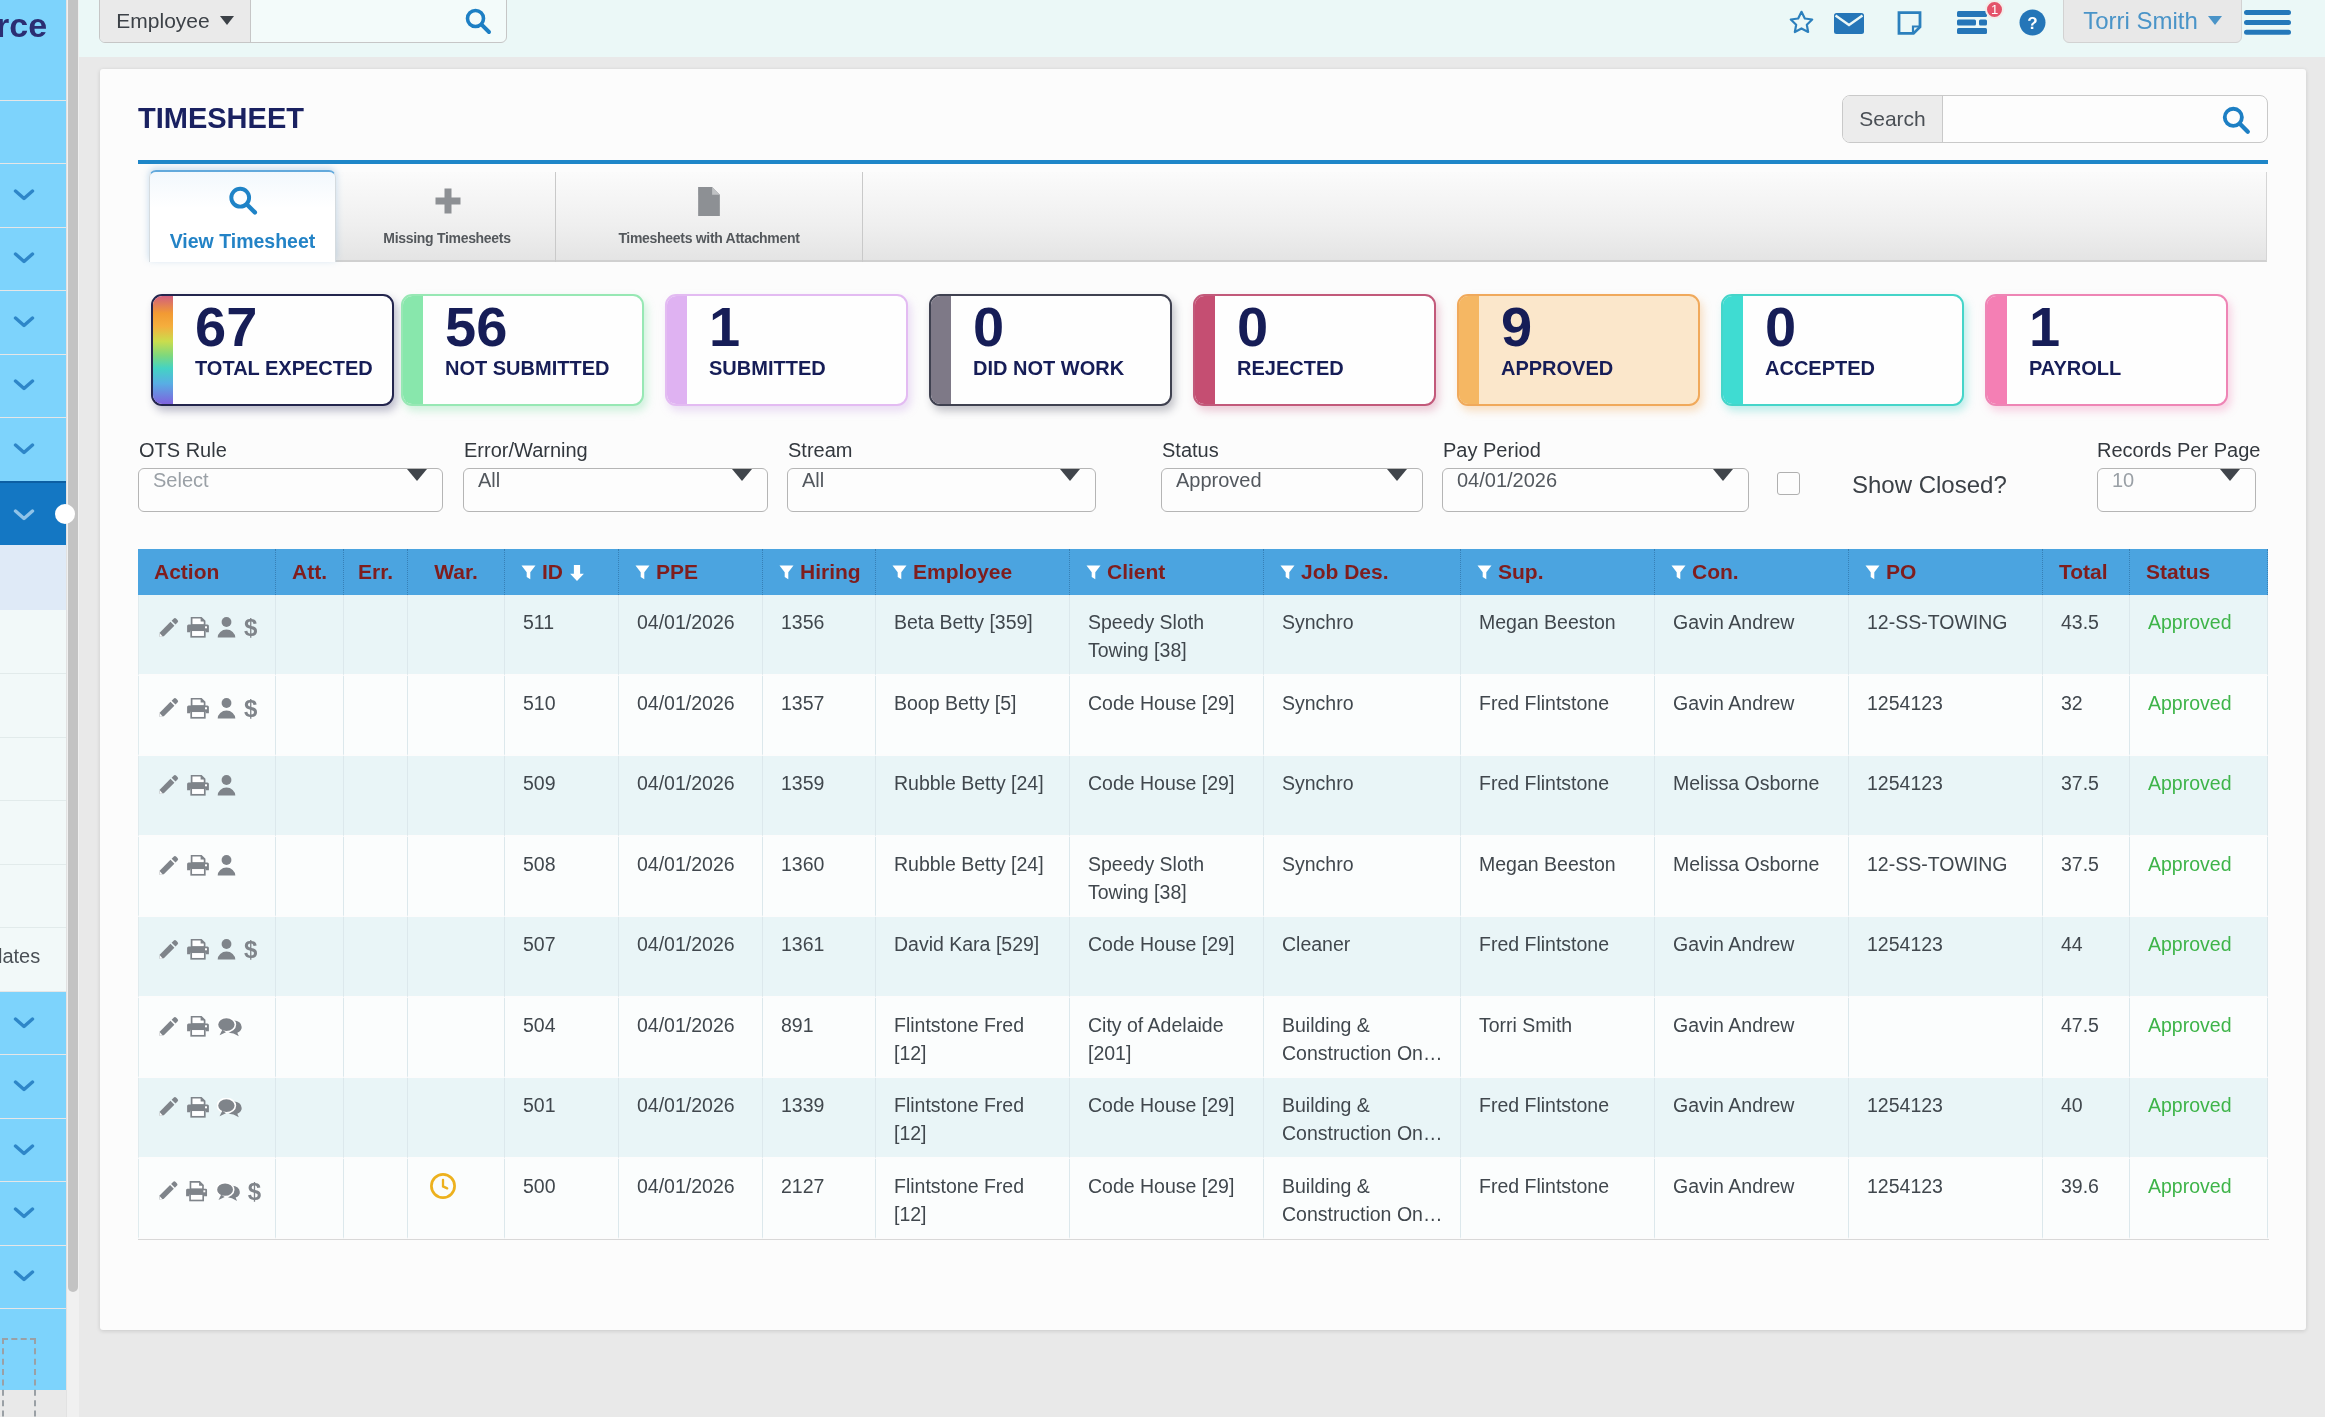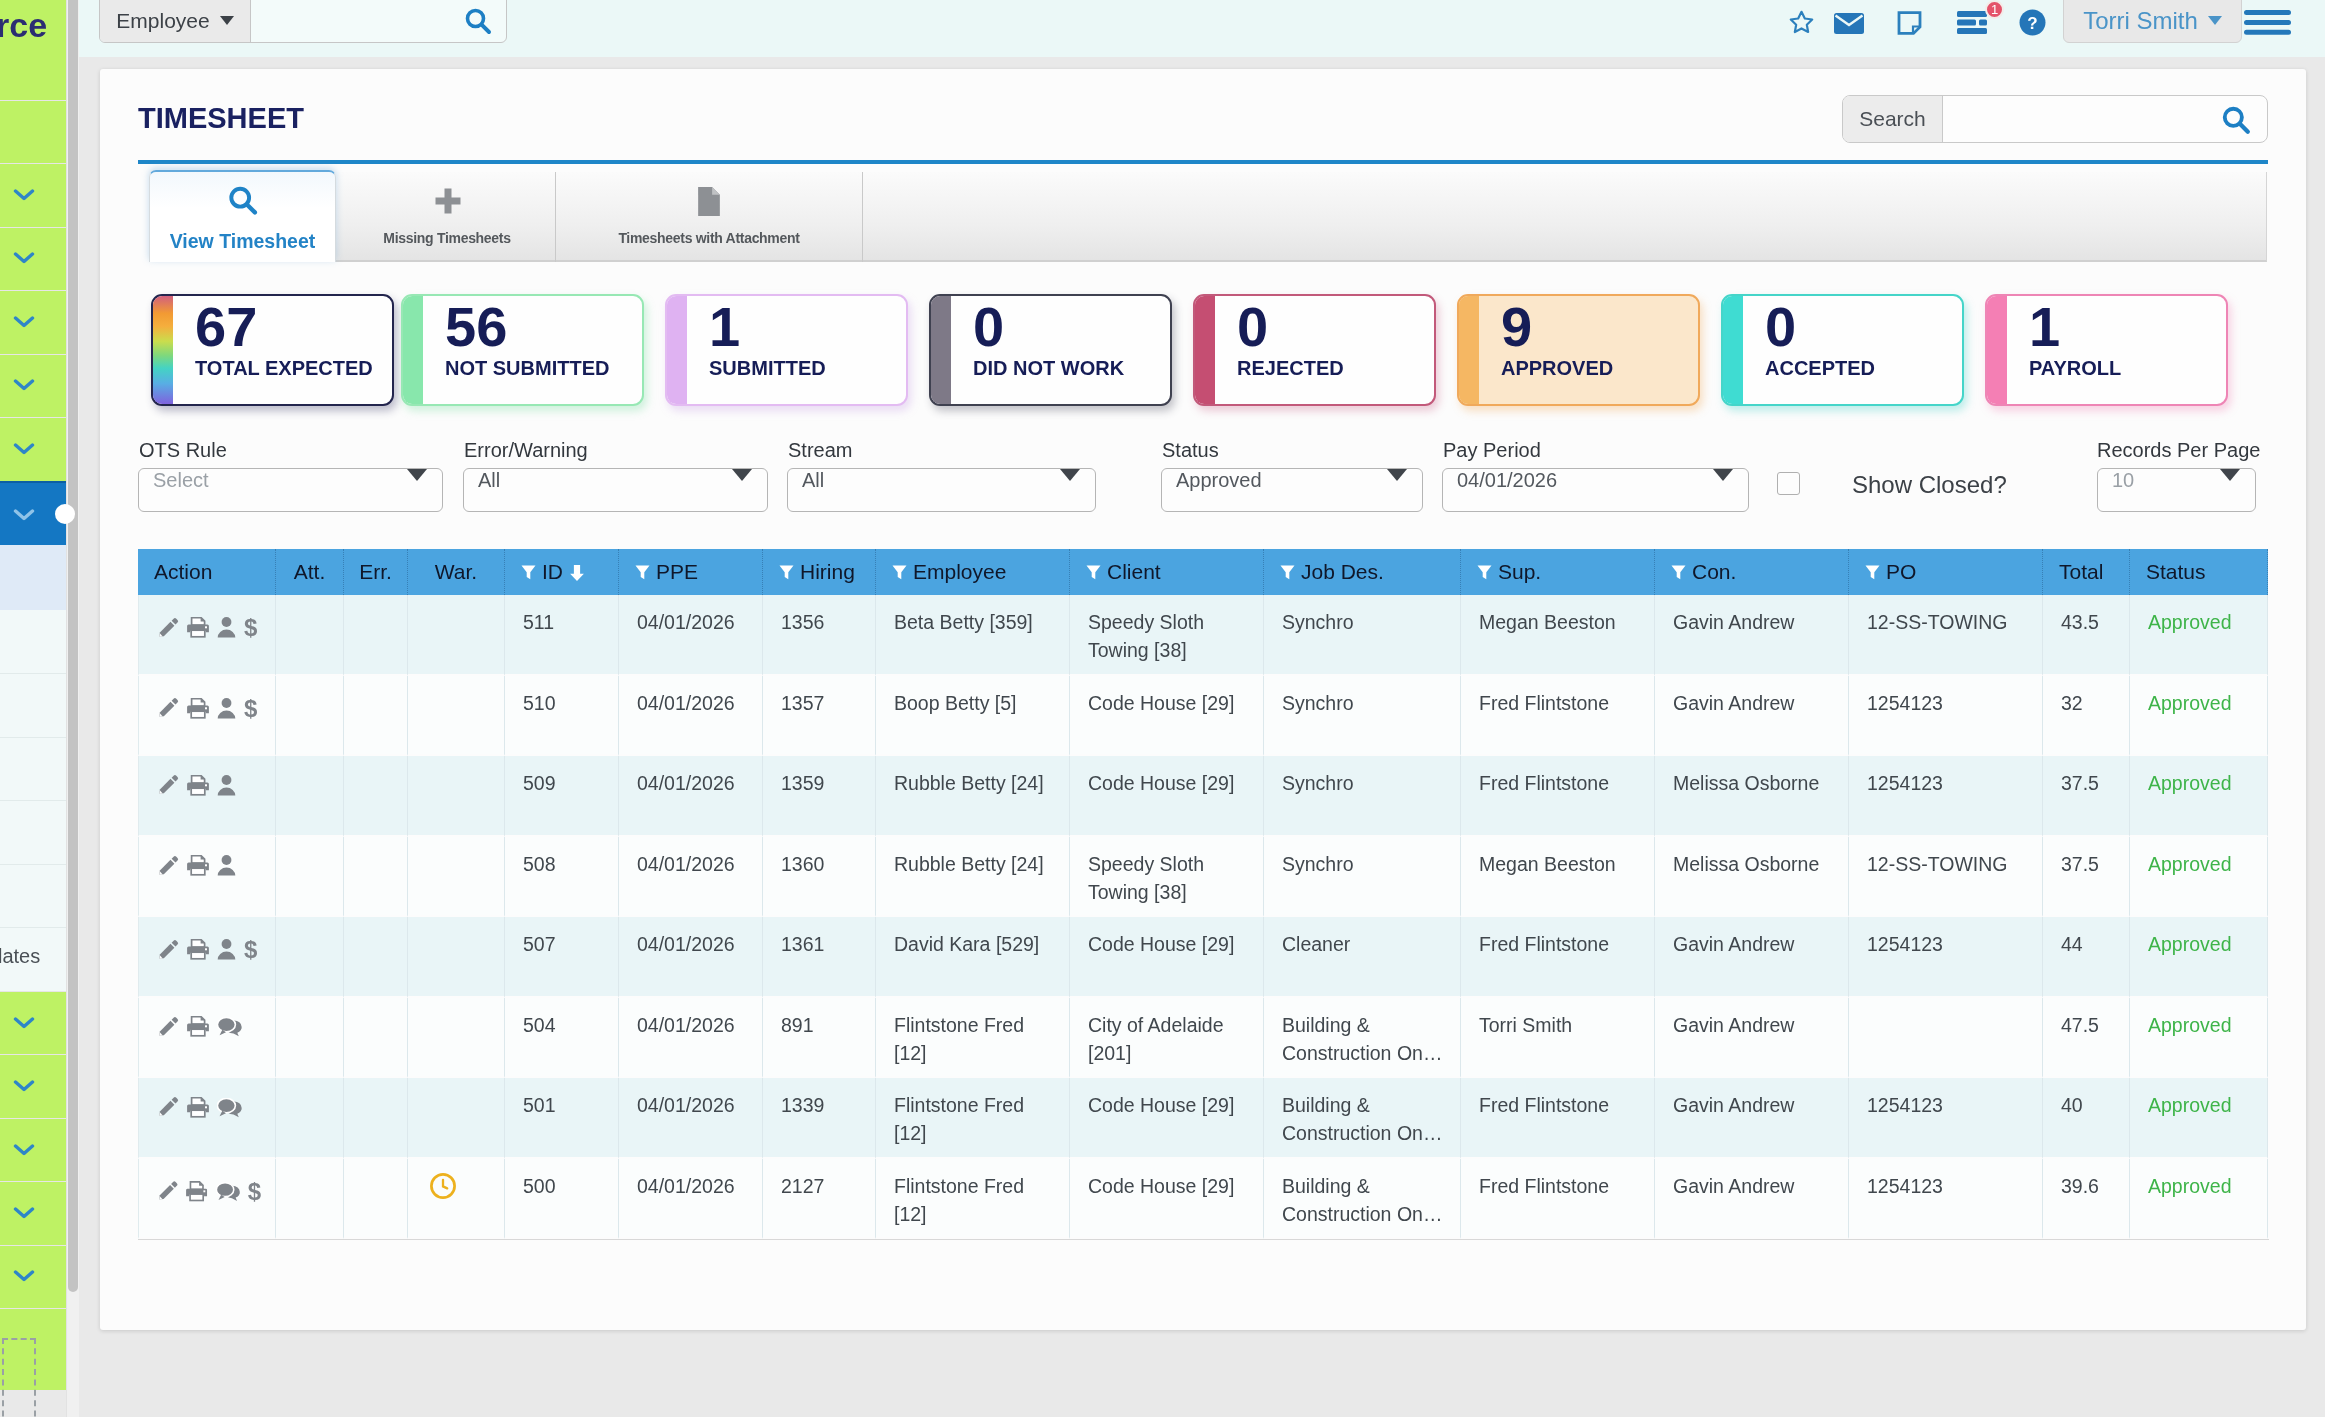--- a/index.html
+++ b/index.html
@@ -1,19 +1,19 @@
 <!DOCTYPE html>
 <html><head>
 <meta charset="utf-8">
 <style>
 *{margin:0;padding:0;box-sizing:border-box}
 html,body{width:2325px;height:1417px;overflow:hidden;background:#e9e9e9;font-family:"Liberation Sans",sans-serif;position:relative}
 .a{position:absolute}
 
-#sidebar{left:0;top:0;width:66px;height:1390px;background:#bef264;z-index:4}
+#sidebar{left:0;top:0;width:66px;height:1390px;background:#7dd3fc;z-index:4}
 .ssep{position:absolute;left:0;width:66px;height:1px;background:#e6e6e6}
 .chev{position:absolute;left:13px;width:22px;height:13px}
 #logo{position:absolute;left:-4px;top:6px;font-size:34px;font-weight:bold;color:#2b2d72;letter-spacing:0px}
 #bluerow{position:absolute;left:0;top:481px;width:66px;height:64px;background:#1477c3;border-top:2px solid #0d5fa3}
 #bluecirc{position:absolute;left:55px;top:504px;width:20px;height:20px;border-radius:50%;background:#fff;z-index:8}
 #subsel{position:absolute;left:0;top:545px;width:66px;height:65px;background:#dfeaf7}
 #subrows{position:absolute;left:0;top:610px;width:66px;height:381px;background:#f2f9f9}
 .subsep{position:absolute;left:0;width:66px;height:1px;background:#e2ebeb}
 #lates{position:absolute;left:-2px;top:945px;font-size:20px;color:#4a5056}
 #dashbox{position:absolute;left:2px;top:1338px;width:34px;height:120px;border:2px dashed #9aa0a5;border-right:2px dashed #9aa0a5}
@@ -50,21 +50,21 @@
 
 .flabel{position:absolute;top:439px;font-size:20px;color:#33383e;z-index:2}
 .fsel{position:absolute;top:468px;height:44px;border:1px solid #b5b5b5;border-radius:6px;background:#fdfdfd;font-size:20px;color:#53585e;display:flex;align-items:flex-start;padding-left:14px;z-index:2}
 .fsel .caret{position:absolute;right:15px;border-left:10px solid transparent;border-right:10px solid transparent;border-top:12px solid #40454b;margin:0}
 .ph{color:#9aa0a6}
 #chkbox{left:1777px;top:472px;width:23px;height:23px;border:1px solid #b0b0b0;border-radius:3px;background:#fdfdfd;z-index:2}
 #chklbl{left:1852px;top:471px;font-size:24px;color:#3c4147;z-index:2}
 
 #tblwrap{left:138px;top:549px;width:2131px;height:691px;overflow:hidden;border-bottom:1px solid #d8d8d8;z-index:2}
 table{border-collapse:separate;border-spacing:0;table-layout:fixed;width:2130px}
-th{background:#4ba4e0;height:46px;color:#0f172a;font-size:21px;font-weight:normal;text-align:left;padding:0 0 0 16px;border-right:1px dotted rgba(25,75,120,.4);white-space:nowrap}
+th{background:#4ba4e0;height:46px;color:#7f1d1d;font-size:21px;font-weight:bold;text-align:left;padding:0 0 0 16px;border-right:1px dotted rgba(25,75,120,.4);white-space:nowrap}
 th.c{text-align:center;padding:0}
 td{vertical-align:top;padding:13px 14px 0 18px;font-size:19.5px;color:#40474d;border-right:1px solid #dce8ec;border-bottom:2px solid #fcfcfc;line-height:28px;height:80.5px}
 tr.odd td{background:#e9f5f7}
 tr.even td{background:#fbfdfd}
 td:first-child{border-left:1px solid #e0ebee}
 .grn{color:#3eb449}
 .ics{display:flex;gap:8px;align-items:center;padding-top:6px}
 .funnel{margin-right:6px;vertical-align:-1px}
 </style>
 </head>

